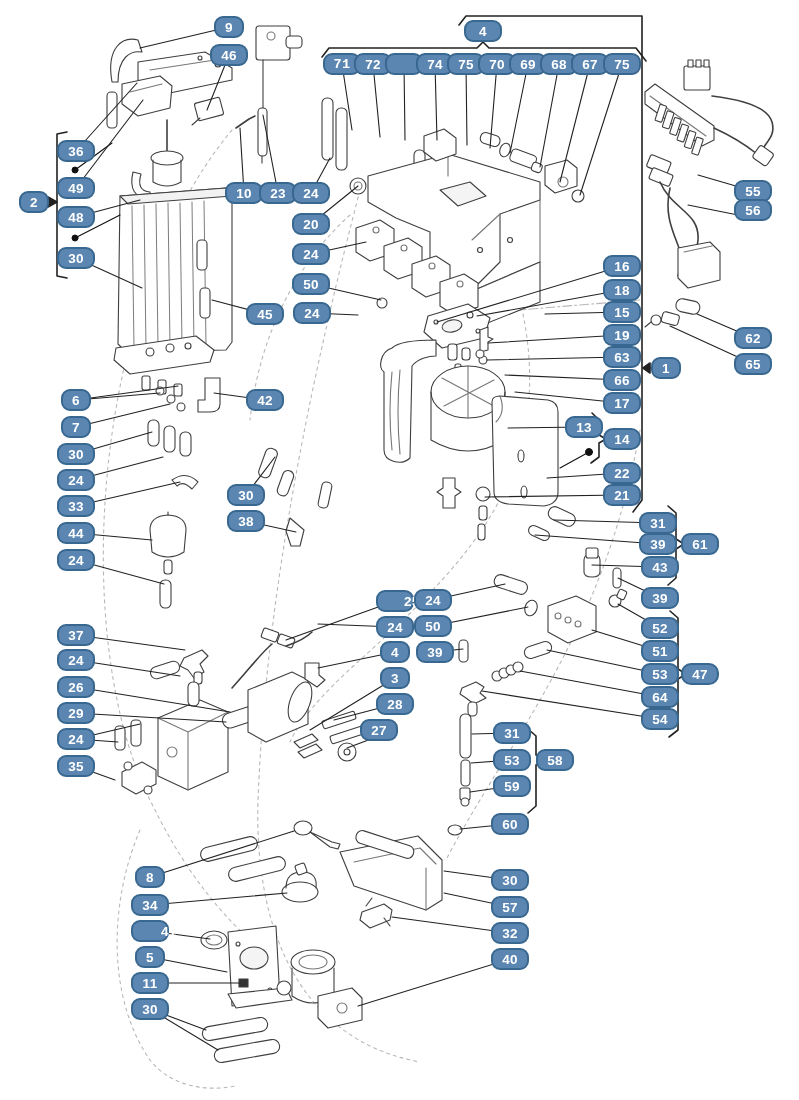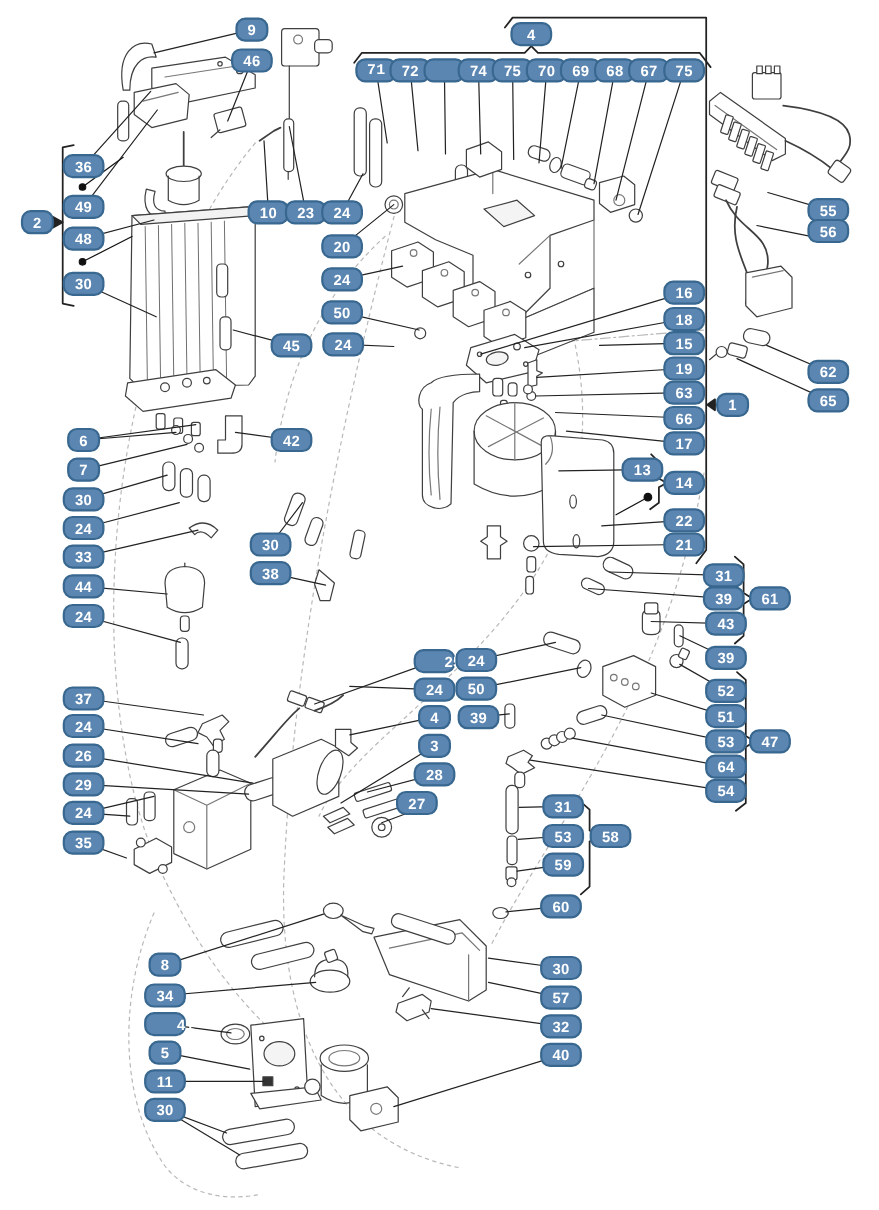--- a/index.html
+++ b/index.html
@@ -456,36 +456,36 @@
     <div class="badge" style="left: 376px; top: 590px; padding-left: 26px;">25</div>
     <div class="badge" style="left: 414px; top: 589px;">24</div>
     <div class="badge" style="left: 376px; top: 616px;">24</div>
     <div class="badge" style="left: 414px; top: 615px;">50</div>
     <div class="badge s1" style="left: 380px; top: 641px;">4</div>
     <div class="badge" style="left: 416px; top: 641px;">39</div>
     <div class="badge" style="left: 641px; top: 617px;">52</div>
     <div class="badge" style="left: 641px; top: 640px;">51</div>
     <div class="badge s1" style="left: 380px; top: 667px;">3</div>
     <div class="badge" style="left: 641px; top: 663px;">53</div>
-    <div class="badge" style="left: 681px; top: 663px;">47</div>
+    <div class="badge" style="left: 681px; top: 663px; border-radius: 10px;">47</div>
     <div class="badge" style="left: 376px; top: 693px;">28</div>
     <div class="badge" style="left: 641px; top: 686px;">64</div>
     <div class="badge" style="left: 360px; top: 719px;">27</div>
     <div class="badge" style="left: 641px; top: 708px;">54</div>
     <div class="badge" style="left: 57px; top: 624px;">37</div>
     <div class="badge" style="left: 57px; top: 649px;">24</div>
     <div class="badge" style="left: 57px; top: 676px;">26</div>
     <div class="badge" style="left: 57px; top: 702px;">29</div>
     <div class="badge" style="left: 57px; top: 728px;">24</div>
     <div class="badge" style="left: 57px; top: 755px;">35</div>
     <div class="badge" style="left: 493px; top: 722px;">31</div>
     <div class="badge" style="left: 493px; top: 749px;">53</div>
     <div class="badge" style="left: 536px; top: 749px;">58</div>
     <div class="badge" style="left: 493px; top: 775px;">59</div>
-    <div class="badge" style="left: 491px; top: 813px; border-radius: 10px;">60</div>
+    <div class="badge" style="left: 491px; top: 813px;">60</div>
     <div class="badge s1" style="left: 135px; top: 866px;">8</div>
     <div class="badge" style="left: 131px; top: 894px;">34</div>
     <div class="badge" style="left: 131px; top: 920px; padding-left: 28px;">41</div>
     <div class="badge s1" style="left: 135px; top: 946px;">5</div>
     <div class="badge" style="left: 131px; top: 972px;">11</div>
     <div class="badge" style="left: 131px; top: 998px;">30</div>
     <div class="badge" style="left: 491px; top: 869px;">30</div>
     <div class="badge" style="left: 491px; top: 896px;">57</div>
     <div class="badge" style="left: 491px; top: 922px;">32</div>
     <div class="badge" style="left: 491px; top: 948px;">40</div>

